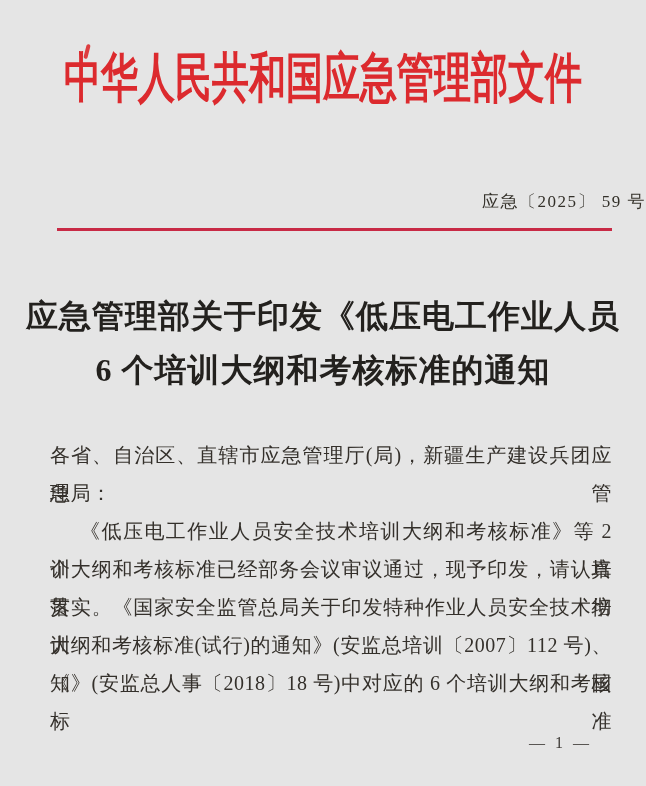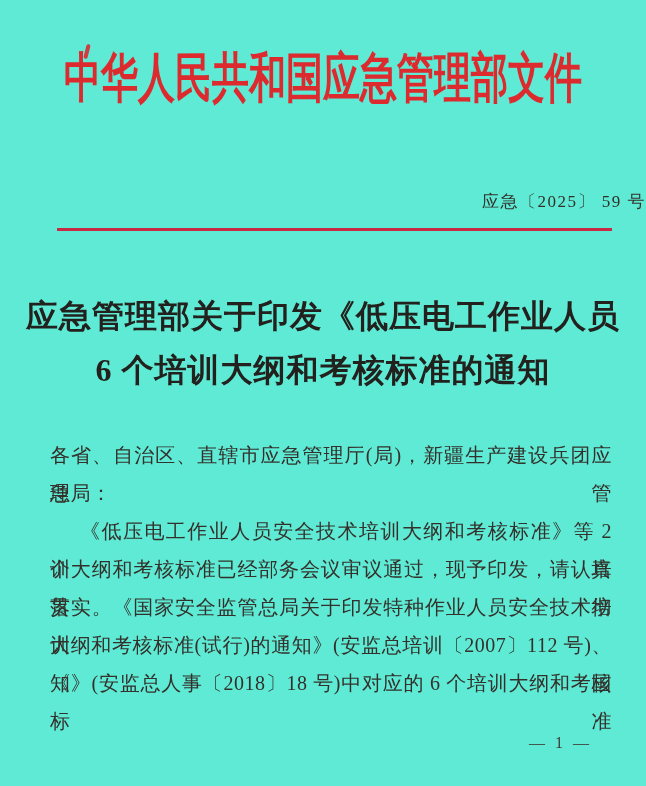--- a/index.html
+++ b/index.html
@@ -1,21 +1,21 @@
 <!DOCTYPE html>
 <html style="--header_red: #dc2a2e; --rule_red: #c82a45; --text_ink: #34302b;"><head>
 <meta charset="utf-8">
 <style>
   html, body { margin: 0; padding: 0; background: #ffffff; }
   .page {
     position: relative;
     width: 646px;
     height: 786px;
     margin: 0 auto;
-    background: #5eead4;
+    background: #e5e5e5;
     overflow: hidden;
     font-family: "Liberation Serif", "DejaVu Serif", serif;
     color: var(--text_ink, #34302b);
   }
 
   
   .corner-tick {
     position: absolute;
     left: 85px;
     top: 44px;

